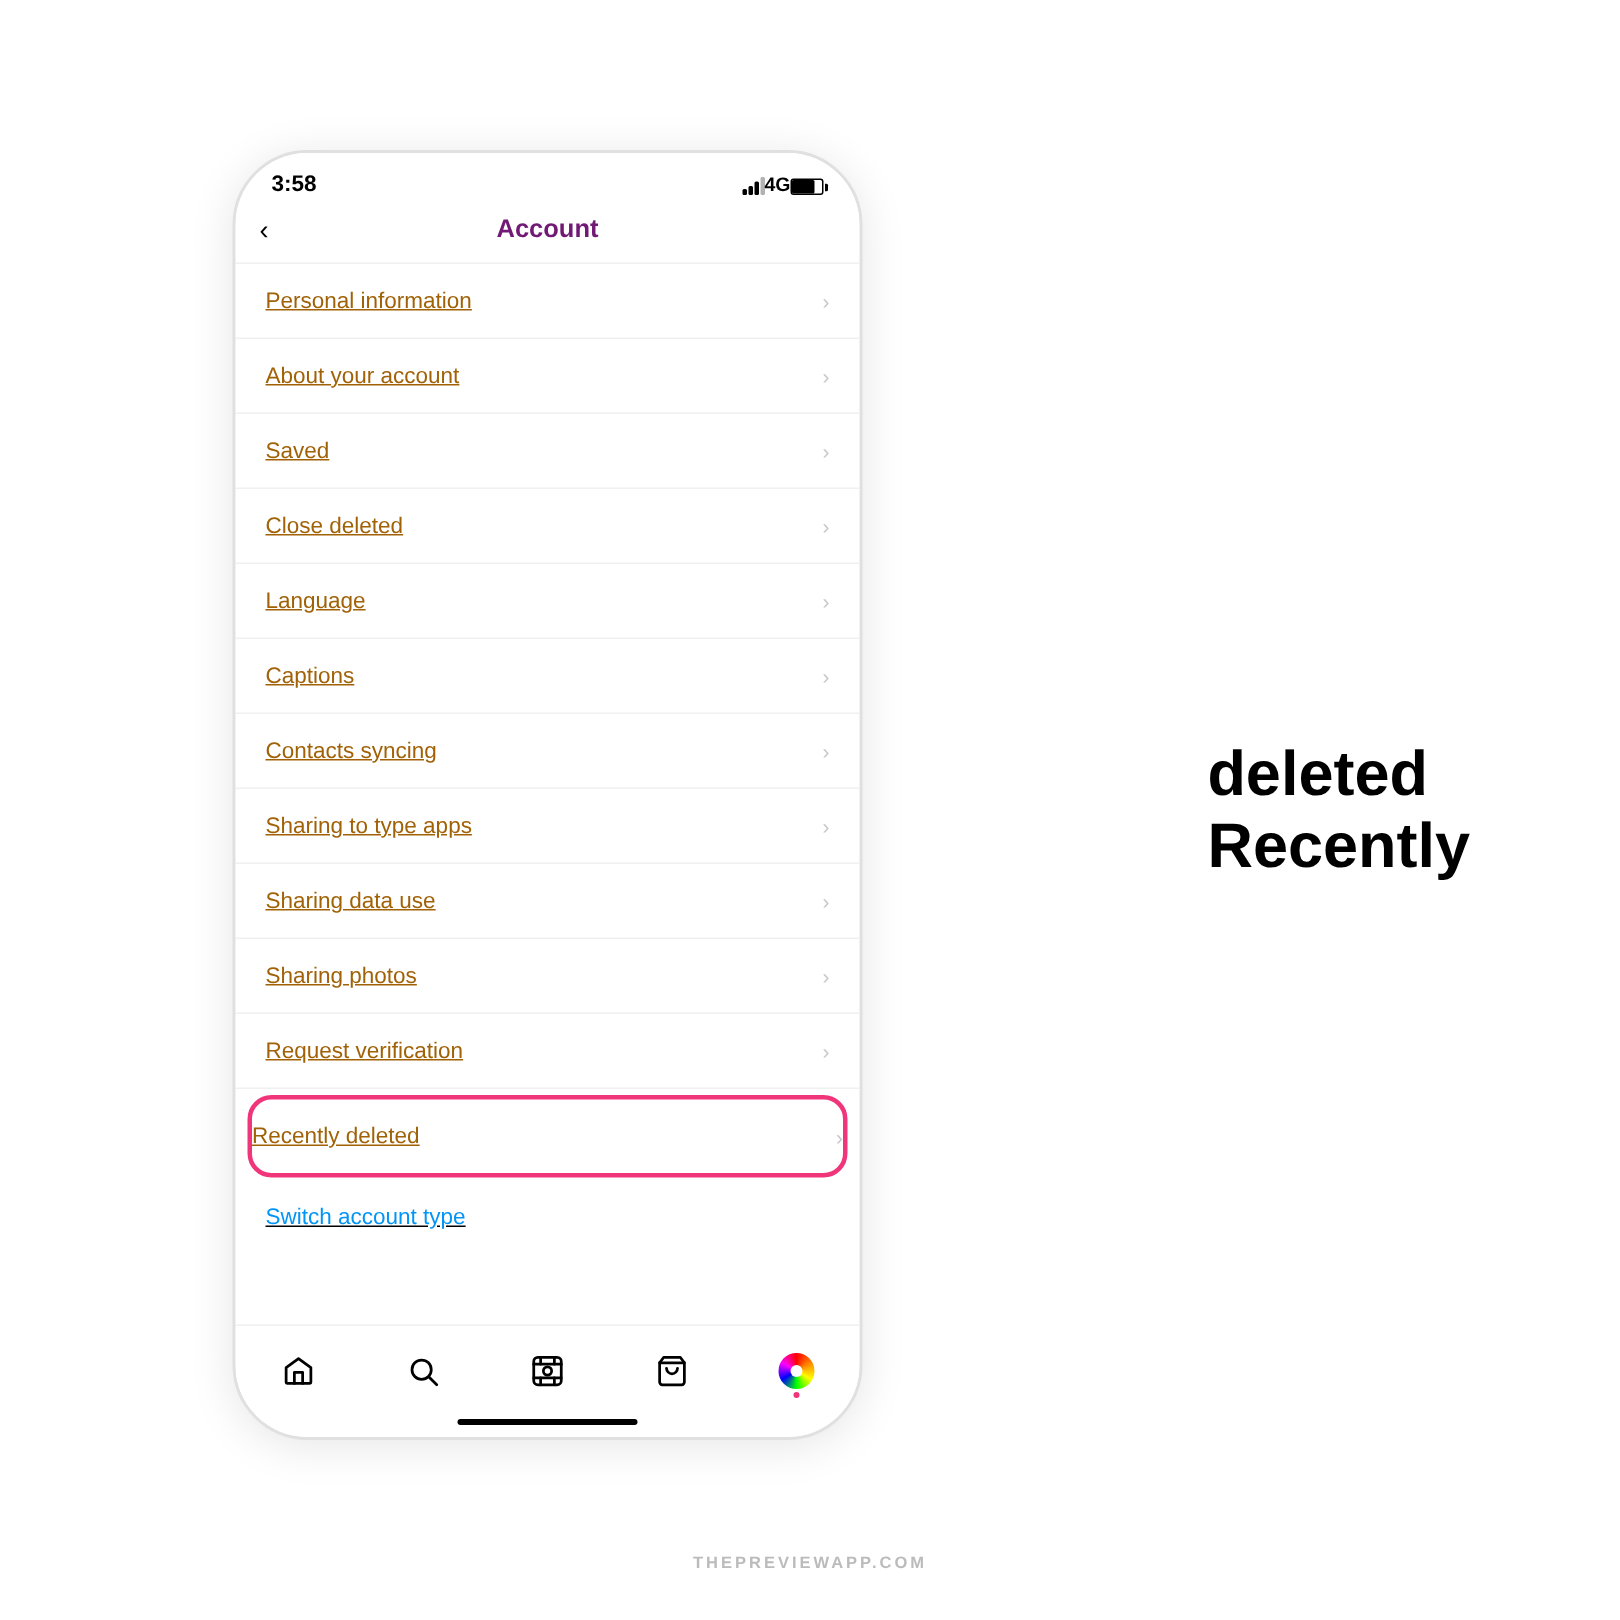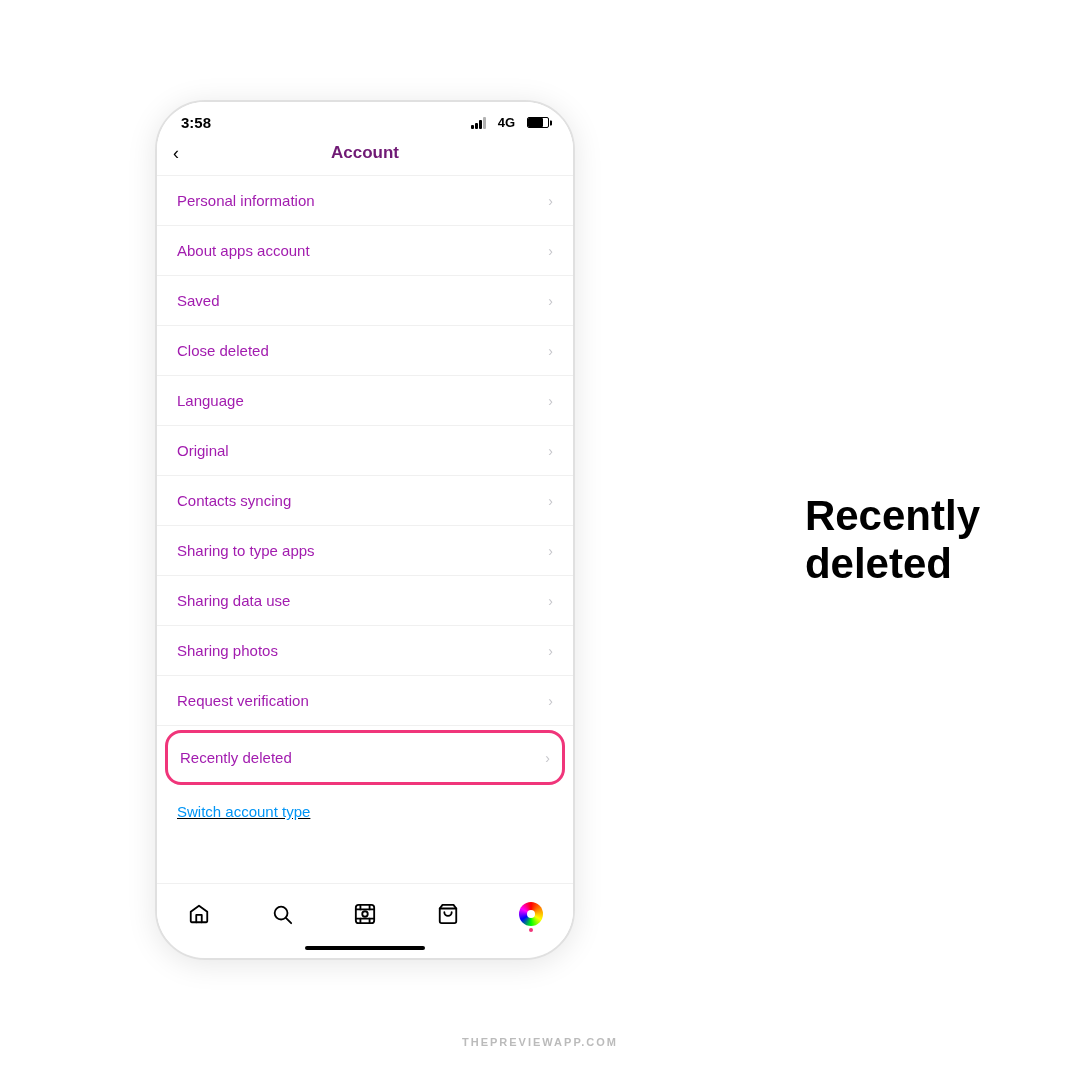--- a/index.html
+++ b/index.html
@@ -59,22 +59,22 @@
     }
 
     .status-time {
       font-size: 15px;
       font-weight: 600;
       color: #000;
     }
 
     .status-icons {
       display: flex;
-      align-items: center;
-      gap: 12px;
+      align-items: flex-end;
+      gap: 0;
       font-size: 12px;
       color: #000;
     }
 
     .battery-icon {
       width: 22px;
       height: 11px;
       border: 1.5px solid #000;
       border-radius: 2px;
       position: relative;
@@ -140,35 +140,36 @@
       display: flex;
       align-items: center;
       justify-content: space-between;
       padding: 16px 20px;
       border-bottom: 1px solid #f0f0f0;
       cursor: pointer;
     }
 
     .menu-item-label {
       font-size: 15px;
-      color: #a21caf;
+      color: #a16207;
+      text-decoration: underline;
     }
 
     .chevron-icon {
       color: #c7c7cc;
       font-size: 14px;
     }
 
     
     .menu-item.highlighted {
       background: #fff;
       border: 3px solid #f0357a;
       border-radius: 16px;
       margin: 4px 8px;
-      padding: 16px 12px;
+      padding: 16px 0;
     }
 
     
     .switch-account {
       padding: 14px 20px;
       text-align: left;
       text-decoration: underline;
     }
 
     .switch-account-label {
@@ -310,41 +311,41 @@
       </div>
 
       <div class="menu-list">
 
         <div class="menu-item">
           <span class="menu-item-label">Personal information</span>
           <span class="chevron-icon">›</span>
         </div>
 
         <div class="menu-item">
-          <span class="menu-item-label">About apps account</span>
+          <span class="menu-item-label">About your account</span>
           <span class="chevron-icon">›</span>
         </div>
 
         <div class="menu-item">
           <span class="menu-item-label">Saved</span>
           <span class="chevron-icon">›</span>
         </div>
 
         <div class="menu-item">
           <span class="menu-item-label">Close deleted</span>
           <span class="chevron-icon">›</span>
         </div>
 
         <div class="menu-item">
           <span class="menu-item-label">Language</span>
           <span class="chevron-icon">›</span>
         </div>
 
         <div class="menu-item">
-          <span class="menu-item-label">Original</span>
+          <span class="menu-item-label">Captions</span>
           <span class="chevron-icon">›</span>
         </div>
 
         <div class="menu-item">
           <span class="menu-item-label">Contacts syncing</span>
           <span class="chevron-icon">›</span>
         </div>
 
         <div class="menu-item">
           <span class="menu-item-label">Sharing to type apps</span>
@@ -414,19 +415,19 @@
           </div>
           <div class="nav-dot"></div>
         </div>
       </div>
 
       <div class="home-indicator"></div>
     </div>
   </div>
 
   <div class="annotation">
+    <div>deleted</div>
     <div>Recently</div>
-    <div>deleted</div>
   </div>
 
   <div class="watermark">THEPREVIEWAPP.COM</div>
 
 </div>
 
 </body></html>

